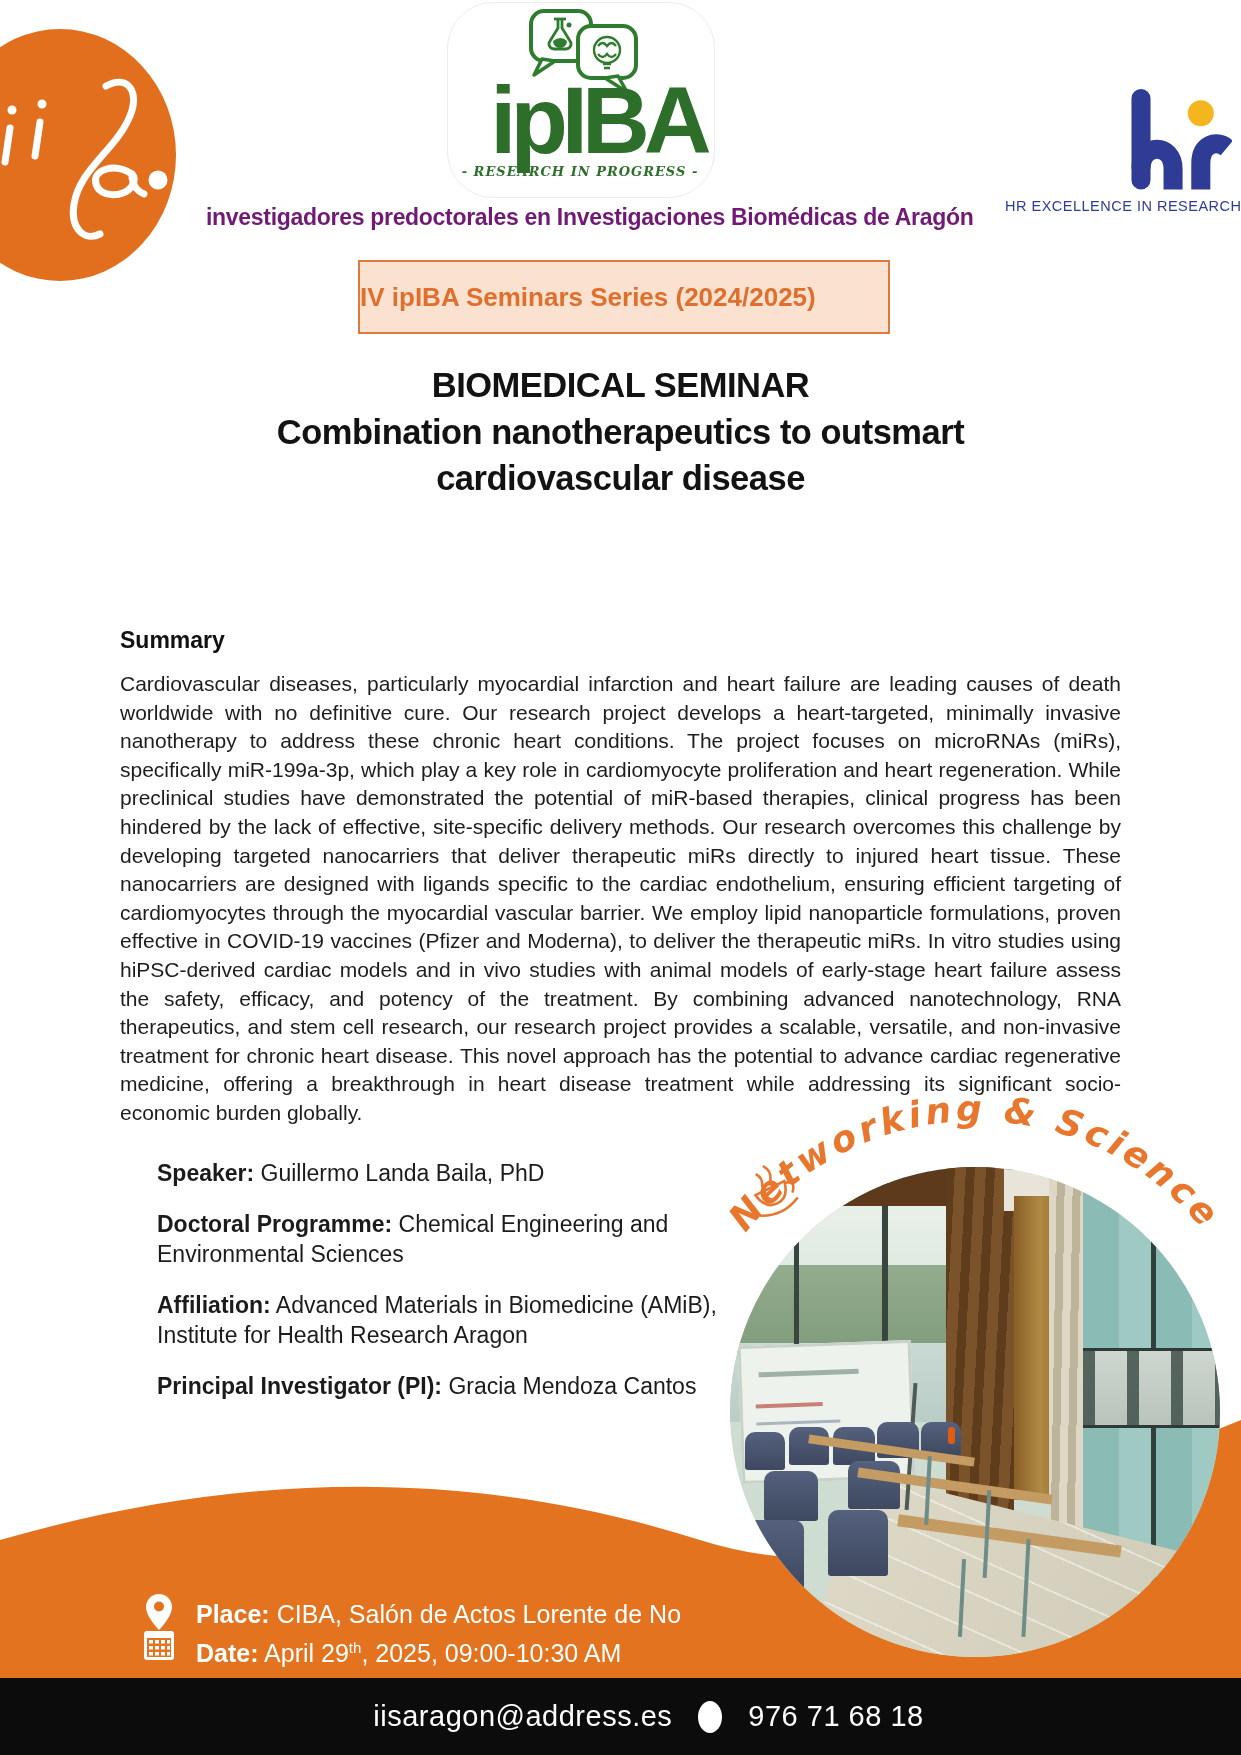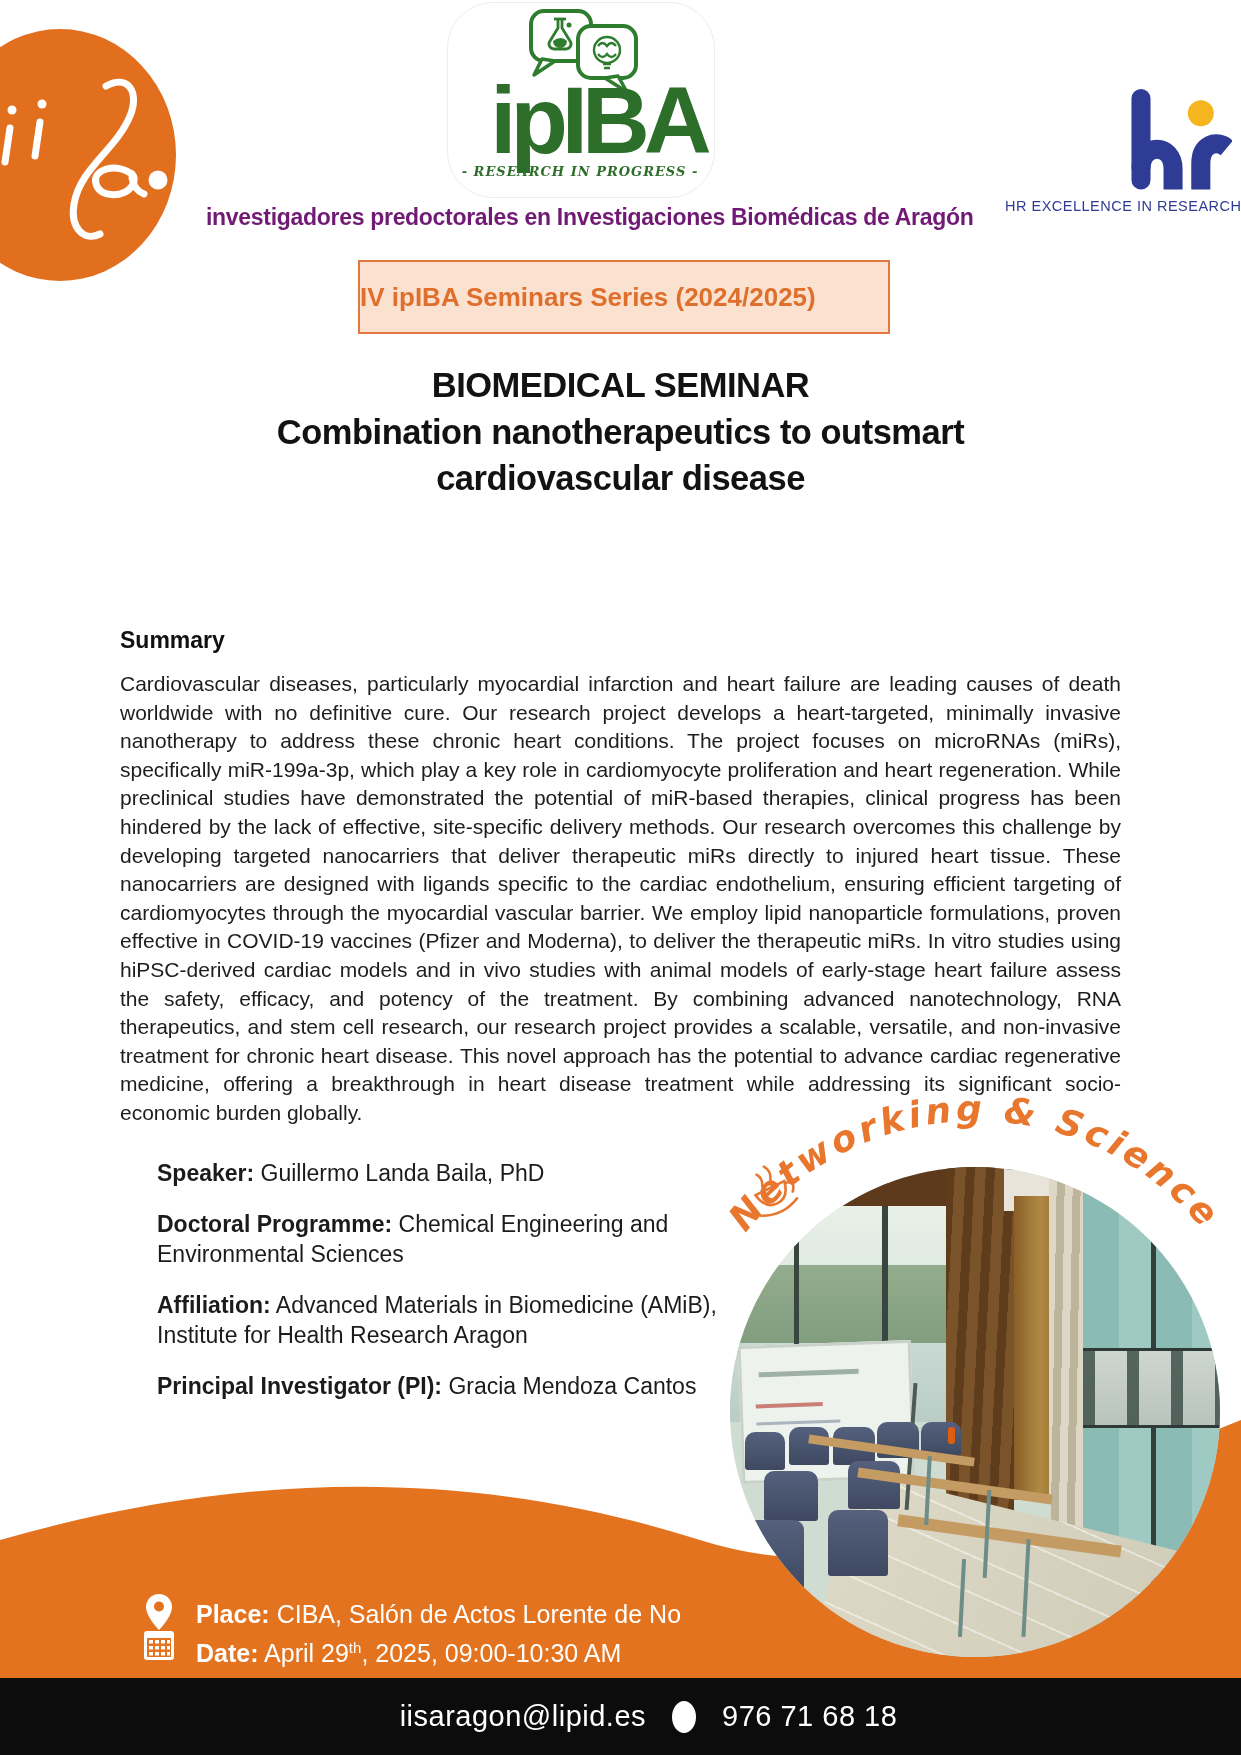--- a/index.html
+++ b/index.html
@@ -216,18 +216,18 @@
         <rect x="17" y="22" width="4" height="3.5"></rect>
         <rect x="23" y="22" width="3" height="3.5"></rect>
     </g>
   </svg>
   <div class="abs evt" style="left:196px;top:1632px;">
     <strong>Date:</strong>
     <span>April 29</span><sup>th</sup><span>, 2025, 09:00-10:30 AM</span>
   </div>
 
   <div class="abs footer-bar">
-    <span class="txt">iisaragon@lipid.es</span>
+    <span class="txt">iisaragon@address.es</span>
     <span class="footer-dot"></span>
     <span class="txt">976 71 68 18</span>
   </div>
 
 </div>
 
 </body></html>

